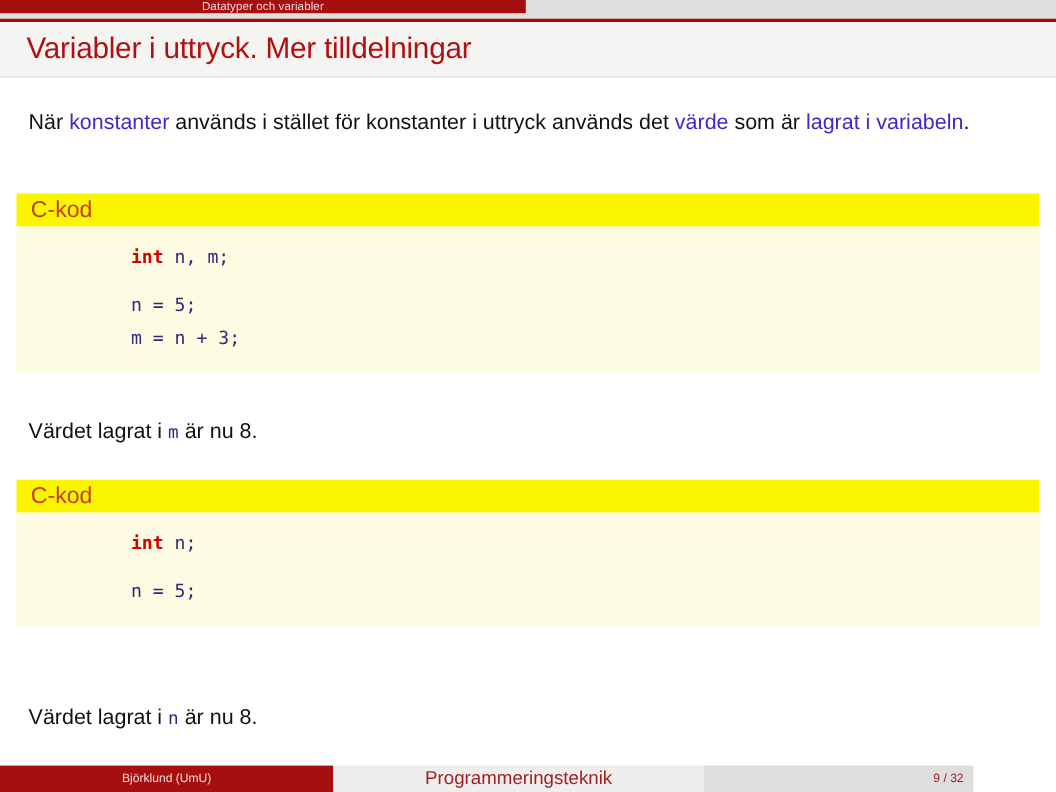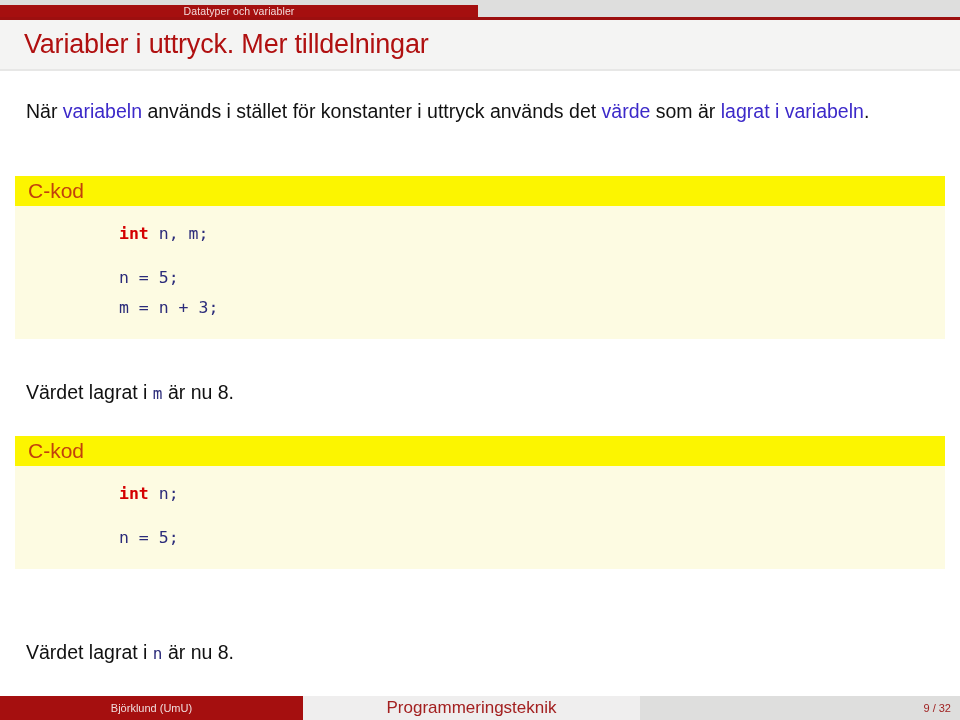--- a/index.html
+++ b/index.html
@@ -16,21 +16,21 @@
   }
 
   
   .navbar {
     position: absolute;
     left: 0; top: 0;
     width: 960px;
     height: 17px;
     background: #dededd;
     display: flex;
-    align-items: flex-end;
+    align-items: flex-start;
   }
   .nav-section {
     width: 478px;
     background: #a50f0f;
     color: #f2dada;
     font-size: 10.5px;
     display: flex;
     align-items: center;
     justify-content: center;
     letter-spacing: .1px;
@@ -135,21 +135,21 @@
     font-size: 16px;
     color: #2b2b7a;
   }
   #note-1 { top: 310px; }
   #note-2 { top: 570px; }
 
   
   .footer {
     position: absolute;
     left: 0; top: 696px;
-    width: 960px;
+    width: 885px;
     height: 24px;
     display: flex;
   }
   .foot-author {
     width: 303px;
     background: #a50f0f;
     color: #f0dcdc;
     font-size: 11px;
     display: flex;
     align-items: center;
@@ -186,21 +186,21 @@
 </div>
 <div class="nav-rule"></div>
 
 <div class="title-band"></div>
 <div class="frame-title">Variabler i uttryck. Mer tilldelningar</div>
 <div class="title-underline"></div>
 
 <div class="body-area">
 
   <div class="para">
-    <span>När </span><span class="hl">variabeln</span><span> används i stället för konstanter i uttryck används det </span><span class="hl">värde</span><span> som är </span><span class="hl">lagrat i variabeln</span><span>.</span>
+    <span>När </span><span class="hl">konstanter</span><span> används i stället för konstanter i uttryck används det </span><span class="hl">värde</span><span> som är </span><span class="hl">lagrat i variabeln</span><span>.</span>
   </div>
 
   <div class="block" id="block-1">
     <div class="block-title">C-kod</div>
     <div class="block-body">
       <div class="code-line"><span class="kw">int</span><span> n, m;</span></div>
       <div class="code-line gap"><span></span></div>
       <div class="code-line"><span>n = 5;</span></div>
       <div class="code-line"><span>m = n + 3;</span></div>
     </div>

